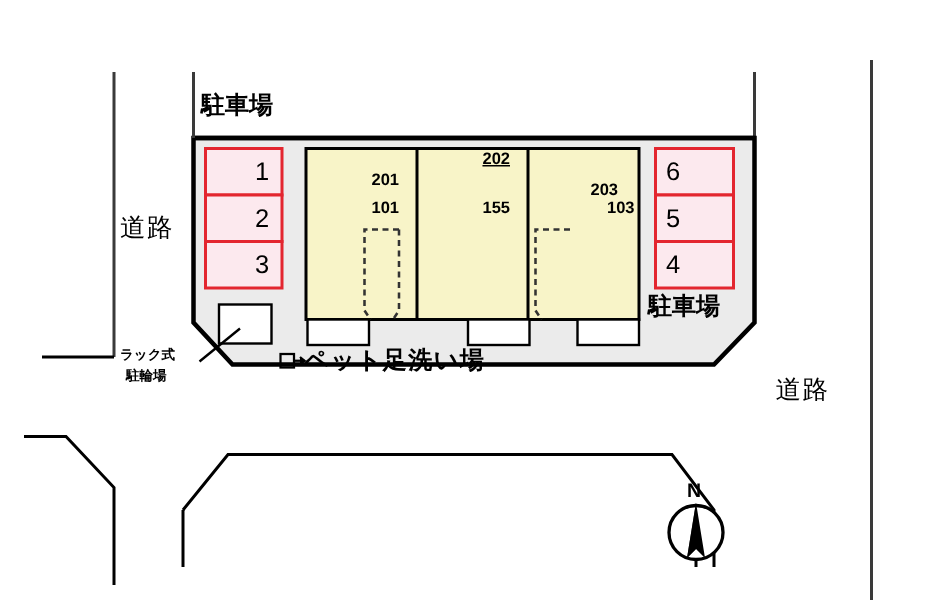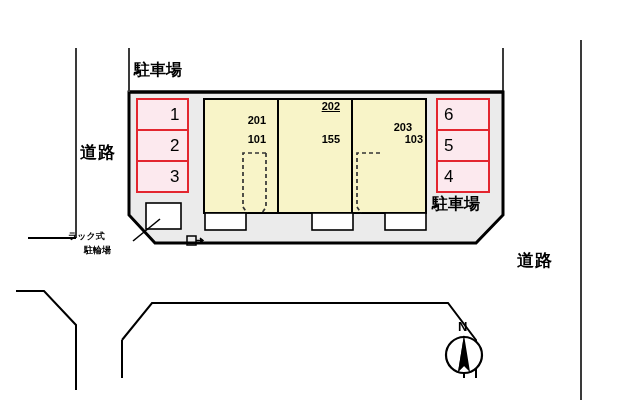--- a/index.html
+++ b/index.html
@@ -7,21 +7,21 @@
     width:623px;height:400px;position:relative;overflow:hidden;
     font-family:"Liberation Sans","DejaVu Sans",sans-serif;
     color:#000;
   }
   #stage{position:absolute;left:0;top:0;width:623px;height:400px;}
   svg{position:absolute;left:0;top:0;width:623px;height:400px;}
   .txt{position:absolute;white-space:nowrap;line-height:1;}
 
   
   .road-label{
-    font-size:17px;font-weight:700;letter-spacing:1px;
+    font-size:17px;font-weight:400;letter-spacing:1px;
     font-family:"DejaVu Sans",sans-serif;
     text-align:right;
   }
   
   .lot-label{
     font-size:16px;font-weight:700;letter-spacing:0px;
     font-family:"DejaVu Sans",sans-serif;
   }
   
   .stall-num{
@@ -144,19 +144,20 @@
 
   <div class="txt unit-num" style="left:220px;top:115px;width:46px;">201</div>
   <div class="txt unit-num" style="left:220px;top:134px;width:46px;">101</div>
 
   <div class="txt unit-num" style="left:294px;top:101px;width:46px;text-decoration:underline;">202</div>
   <div class="txt unit-num" style="left:294px;top:134px;width:46px;">155</div>
 
   <div class="txt unit-num" style="left:366px;top:122px;width:46px;">203</div>
   <div class="txt unit-num" style="left:377px;top:134px;width:46px;">103</div>
 
+  <div class="txt pet-label" style="left:203px;top:232px;">ペット足洗い場</div>
 
-  <div class="txt rack-label" style="left:68px;top:232px;font-family:Liberation Serif, serif;">ラック式</div>
+  <div class="txt rack-label" style="left:80px;top:232px;font-family:Liberation Serif, serif;">ラック式</div>
   <div class="txt rack-label" style="left:84px;top:247px;font-family:Liberation Mono, monospace;">駐輪場</div>
 
   <div class="txt compass-n" style="left:458px;top:320px;">N</div>
 
 </div>
 
 </body></html>

